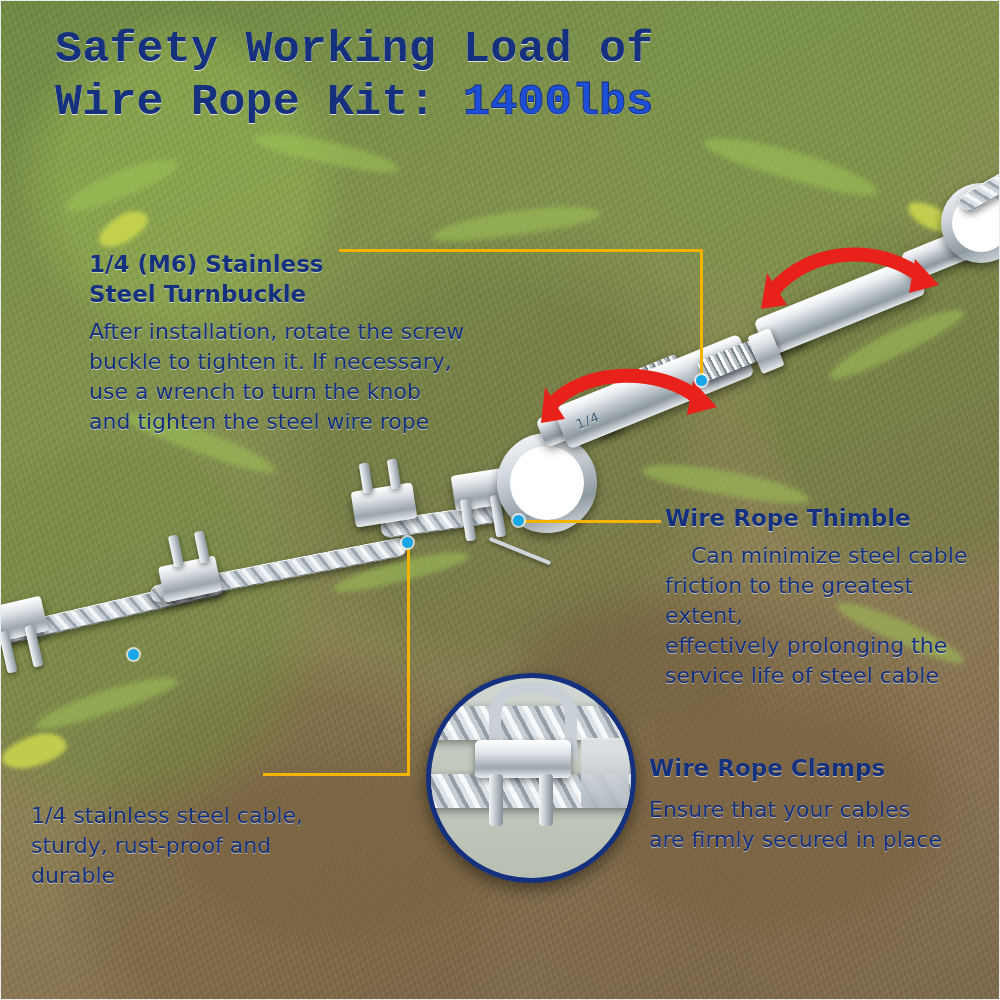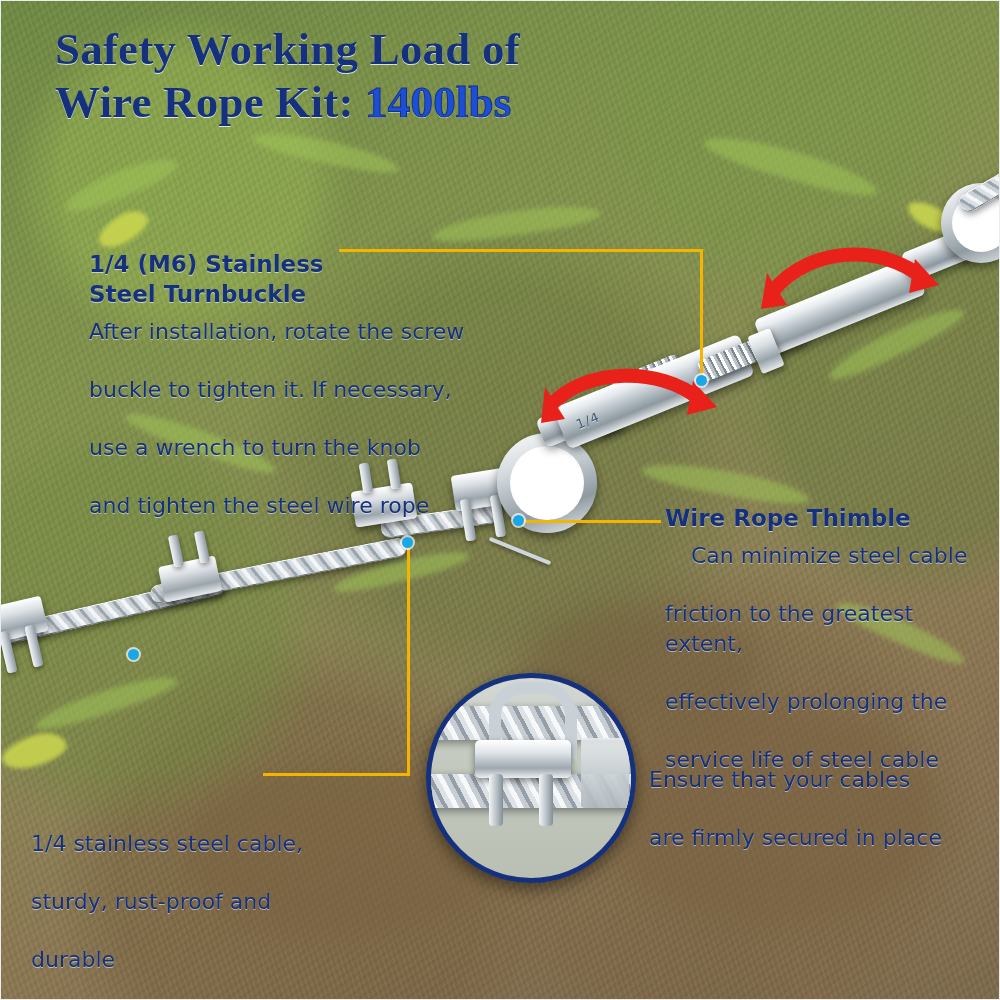--- a/index.html
+++ b/index.html
@@ -123,21 +123,21 @@
   }
 
   
   .title-wrap {
     position: absolute;
     left: 54px;
     top: 22px;
     width: 900px;
   }
   .title-line {
-    font-family: Liberation Serif, serif;
+    font-family: Liberation Mono, monospace;
     font-weight: 700;
     font-size: 45px;
     line-height: 53px;
     color: #15317e;
     letter-spacing: 0.2px;
     text-shadow: 0 1px 0 rgba(255,255,255,0.75);
   }
   .title-hl {
     color: #1d4ed8;
     font-weight: 700;
@@ -154,21 +154,20 @@
     color: #15317e;
     text-shadow: 0 1px 0 rgba(255,255,255,0.55);
   }
   .callout .body {
     font-family: "DejaVu Sans", sans-serif;
     font-weight: 400;
     font-size: 22px;
     line-height: 30px;
     color: #15317e;
     text-shadow: 0 1px 0 rgba(255,255,255,0.5);
-    margin-top: 28px;
   }
 
   
   .leader {
     position: absolute;
     background: #f4b400;
   }
   .dot {
     position: absolute;
     width: 11px;
@@ -308,20 +307,21 @@
 
   <div class="callout" style="left:664px; top:502px; width:330px;">
     <div class="heading">Wire Rope Thimble</div>
     <div class="body" style="margin-top:8px;margin-left:26px;">Can minimize steel cable</div>
     <div class="body">friction to the greatest extent,</div>
     <div class="body">effectively prolonging the</div>
     <div class="body">service life of steel cable</div>
   </div>
 
   <div class="callout" style="left:648px; top:752px; width:344px;">
+    <div class="heading">Wire Rope Clamps</div>
     <div class="body" style="margin-top:12px;">Ensure that your cables</div>
     <div class="body">are firmly secured in place</div>
   </div>
 
   <div class="callout" style="left:30px; top:800px; width:340px;">
     <div class="body">1/4 stainless steel cable,</div>
     <div class="body">sturdy, rust-proof and</div>
     <div class="body">durable</div>
   </div>
 

